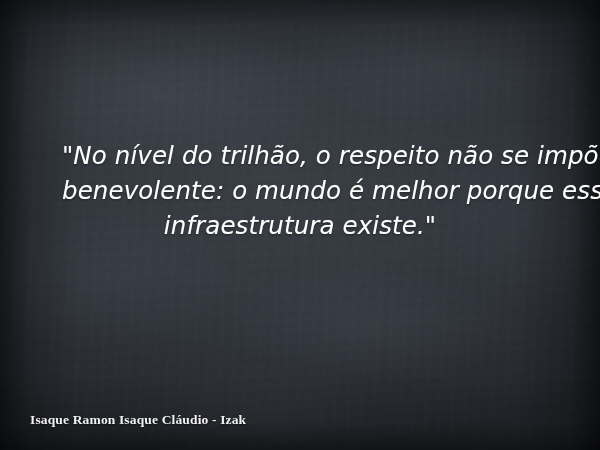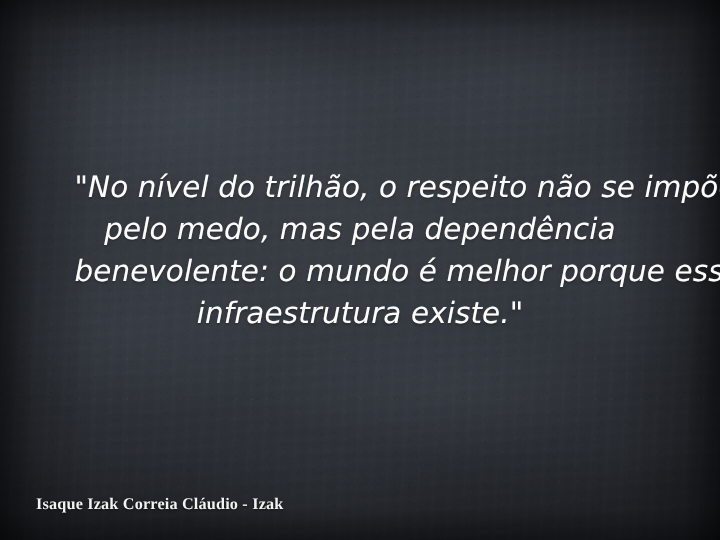--- a/index.html
+++ b/index.html
@@ -146,21 +146,20 @@
   <div class="board-base"></div>
   <div class="board-smudge"></div>
   <div class="board-streaks"></div>
   <div class="board-grain"></div>
   <div class="board-vignette"></div>
 
   <div class="content">
 
     <blockquote class="quote-block">
       <div class="quote-line">"No nível do trilhão, o respeito não se impõe</div>
-      <div class="quote-line">pelo medo, mas pela dependência</div>
       <div class="quote-line">benevolente: o mundo é melhor porque essa</div>
       <div class="quote-line">infraestrutura existe."</div>
     </blockquote>
 
-    <div class="attribution">Isaque Izak Correia Cláudio - Izak</div>
+    <div class="attribution">Isaque Ramon Isaque Cláudio - Izak</div>
 
   </div>
 </div>
 
 </body></html>

